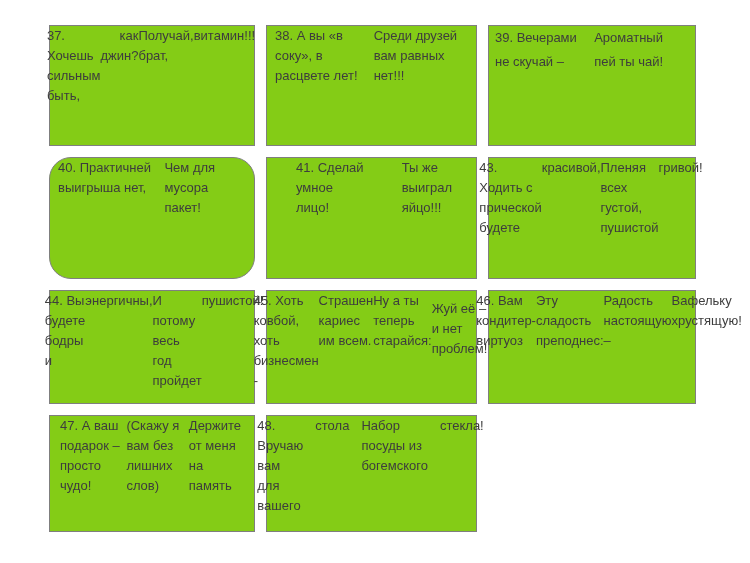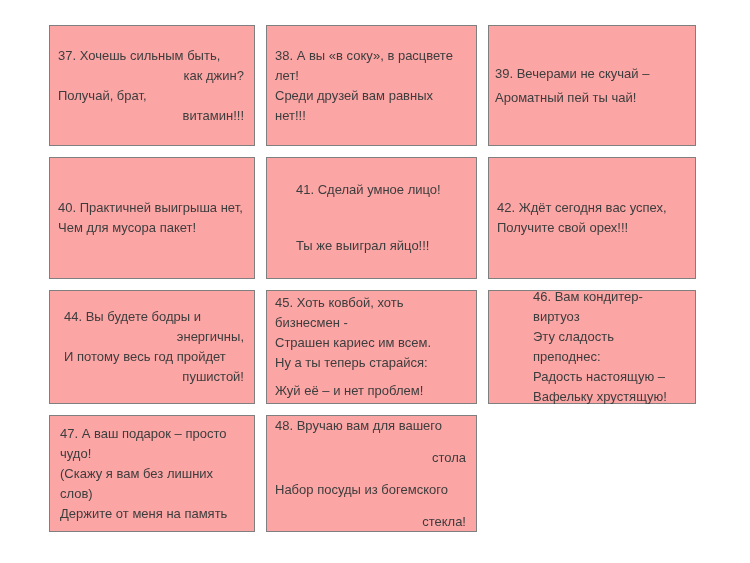--- a/index.html
+++ b/index.html
@@ -21,23 +21,22 @@
     top: 25px;
     display: grid;
     grid-template-columns: 206px 211px 208px;
     grid-template-rows: 121px 122px 114px 117px;
     column-gap: 11px;
     row-gap: 11px;
   }
   .card {
     box-sizing: border-box;
     border: 1px solid #7f7f7f;
-    background: #fca5a5;
+    background: #84cc16;
     display: flex;
-    flex-direction: column;
     justify-content: center;
     padding-right: 10px;
     color: #3d3d3d;
     font-size: 13px;
     line-height: 20px;
   }
   .card.loose { line-height: 24px; }
   .line.left  { text-align: left; }
   .line.right { text-align: right; }
   .line.gap   { margin-top: 8px; }
@@ -54,31 +53,33 @@
         <div class="line right">витамин!!!</div>
       </div>
       <div class="card" style="padding-left: 8px;">
         <div class="line left">38. А вы «в соку», в расцвете лет!</div>
         <div class="line left">Среди друзей вам равных нет!!!</div>
       </div>
       <div class="card loose" style="padding-left: 6px;">
         <div class="line left">39. Вечерами не скучай –</div>
         <div class="line left">Ароматный пей ты чай!</div>
       </div>
-      <div class="card" style="padding-left: 8px;">
+      <div class="card" style="padding-left: 8px; border-radius: 22px;">
         <div class="line left">40. Практичней выигрыша нет,</div>
         <div class="line left">Чем для мусора пакет!</div>
       </div>
       <div class="card" style="padding-left: 29px; gap: 36px;">
         <div class="line left">41. Сделай умное лицо!</div>
         <div class="line left">Ты же выиграл яйцо!!!</div>
       </div>
       <div class="card" style="padding-left: 8px;">
-        <div class="line left">42. Ждёт сегодня вас успех,</div>
-        <div class="line left">Получите свой орех!!!</div>
+        <div class="line left">43. Ходить с прической будете</div>
+        <div class="line right">красивой,</div>
+        <div class="line left">Пленяя всех густой, пушистой</div>
+        <div class="line right">гривой!</div>
       </div>
       <div class="card" style="padding-left: 14px;">
         <div class="line left">44. Вы будете бодры и</div>
         <div class="line right">энергичны,</div>
         <div class="line left">И потому весь год пройдет</div>
         <div class="line right">пушистой!</div>
       </div>
       <div class="card" style="padding-left: 8px;">
         <div class="line left">45. Хоть ковбой, хоть бизнесмен -</div>
         <div class="line left">Страшен кариес им всем.</div>

